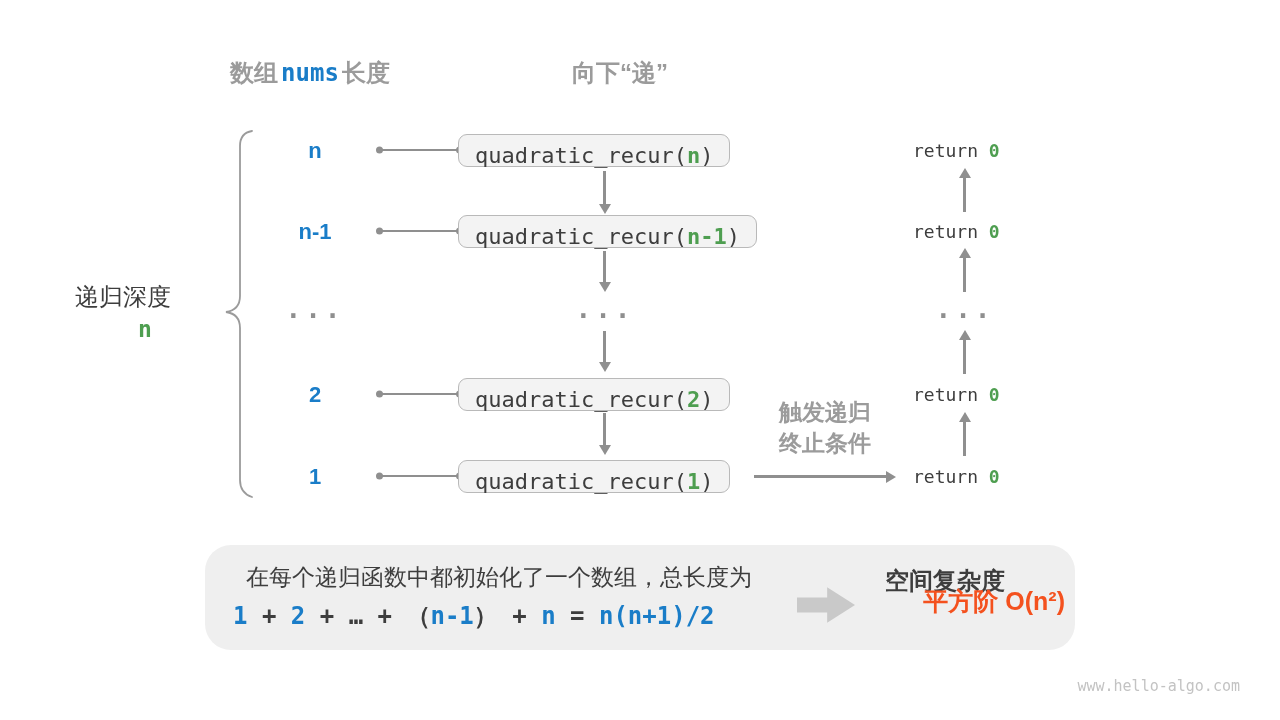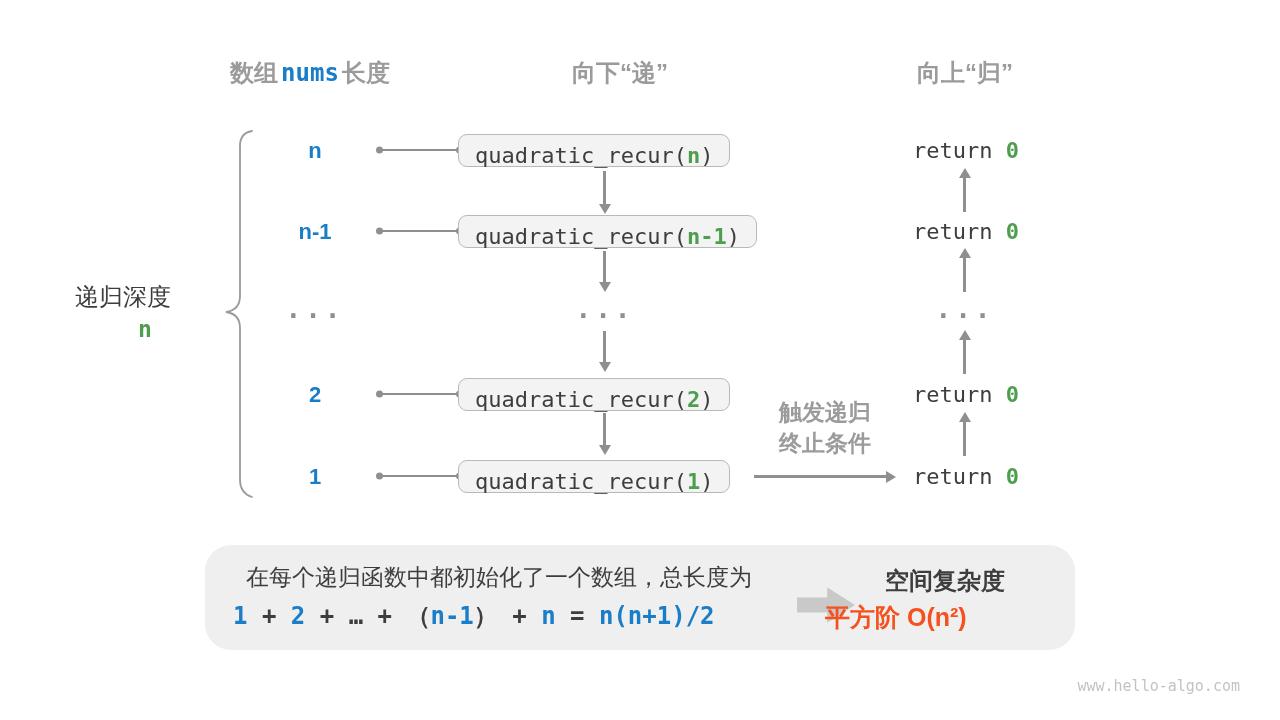--- a/index.html
+++ b/index.html
@@ -30,21 +30,21 @@
   .conn::before,.conn::after{content:"";position:absolute;width:7px;height:7px;border-radius:50%;background:var(--arrow);top:50%;transform:translateY(-50%)}
   .conn::before{left:-3px}
   .conn::after{right:-2px}
 
   
   .callbox{left:458px;height:33px;line-height:30px;padding:6px 16px;background:var(--boxbg);
            border:1.5px solid var(--boxbd);border-radius:9px;font-size:22px;color:var(--dark);white-space:nowrap}
   .callbox .green{font-weight:700}
 
   
-  .ret{left:913px;height:33px;line-height:33px;font-size:22px;color:var(--dark);white-space:nowrap}
+  .ret{left:913px;height:33px;line-height:33px;font-size:18px;color:var(--dark);white-space:nowrap}
   .ret .green{font-weight:700}
 
   
   .varr{width:3px;background:var(--arrow)}
   .ad::after{content:"";position:absolute;left:50%;transform:translateX(-50%);bottom:-9px;
              border:6px solid transparent;border-bottom:0;border-top:10px solid var(--arrow)}
   .au::before{content:"";position:absolute;left:50%;transform:translateX(-50%);top:-9px;
               border:6px solid transparent;border-top:0;border-bottom:10px solid var(--arrow)}
 
   
@@ -65,33 +65,32 @@
   .trig{left:758px;width:134px;font-size:23px;font-weight:700;color:var(--gray);text-align:center;white-space:nowrap}
 
   
   .panel{left:205px;top:545px;width:870px;height:105px;background:var(--panel);border-radius:26px}
   .p-desc{left:28px;top:17px;width:532px;font-size:23px;color:var(--dark);text-align:center;white-space:nowrap}
   .p-formula{left:28px;top:55px;width:532px;font-size:24px;font-weight:700;text-align:left;white-space:nowrap;
              font-family:"DejaVu Sans Mono","Liberation Mono",monospace;color:var(--dark)}
   .p-arrow{left:592px;top:39px;width:58px;height:42px;background:#c9c9c9;
            clip-path:polygon(0 32%,52% 32%,52% 8%,100% 50%,52% 92%,52% 68%,0 68%)}
   .p-title{left:620px;top:20px;width:240px;font-size:24px;font-weight:700;color:var(--dark);text-align:center;white-space:nowrap}
-  .p-value{left:620px;top:56px;width:240px;font-size:25px;font-weight:700;color:var(--orange);text-align:left;white-space:nowrap}
+  .p-value{left:620px;top:40px;width:240px;font-size:25px;font-weight:700;color:var(--orange);text-align:right;white-space:nowrap}
 
   .wm{left:1040px;top:677px;width:200px;text-align:right;font-size:15px;color:#c3c3c3;
       font-family:"DejaVu Sans Mono","Liberation Mono",monospace}
 </style>
 </head>
 <body>
 
 <div id="stage">
 
   <div class="abs ctr colhead" style="left:160px;width:300px"><span>数组</span><span class="code b">nums</span><span>长度</span></div>
   <div class="abs ctr colhead" style="left:495px;width:250px">向下“递”</div>
-  <div class="abs ctr colhead" style="left:845px;width:240px">向上“归”</div>
 
   <svg class="abs" style="left:218px;top:128px" width="40" height="372" viewBox="0 0 40 372">
     <path d="M34,3 Q22,5 22,18 L22,168 Q22,182 8,184 Q22,186 22,200 L22,352 Q22,365 34,369" fill="none" stroke="#9b9b9b" stroke-width="1.8" stroke-linecap="round"></path>
   </svg>
   <div class="abs dcap">递归深度</div>
   <div class="abs dval">n</div>
 
   <div class="abs depth" style="top:134px">n</div>
   <div class="abs conn" style="top:149px"></div>
   <div class="abs callbox mono" style="top:134px"><span>quadratic_recur(</span><span class="green">n</span><span>)</span></div>

